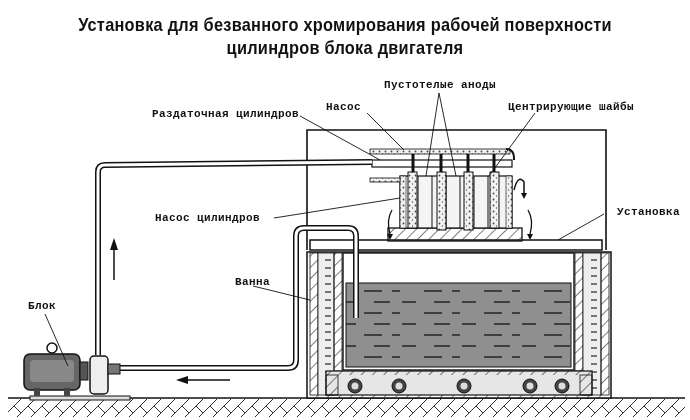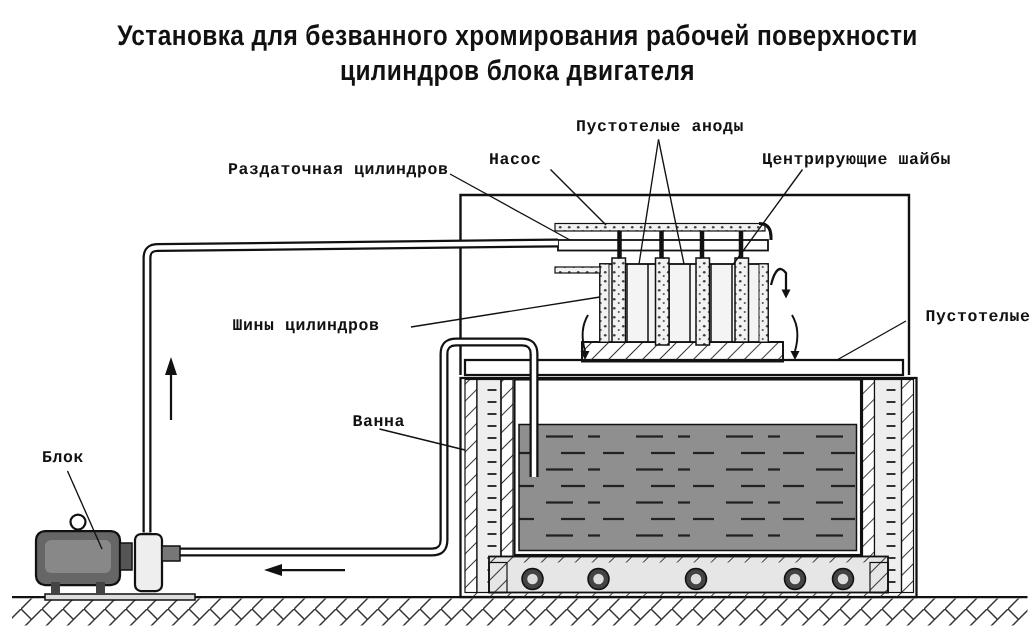--- a/index.html
+++ b/index.html
@@ -176,16 +176,16 @@
     <line x1="253" y1="286" x2="310" y2="300"></line>
     <line x1="45" y1="314" x2="68" y2="366"></line>
     <line x1="604" y1="214" x2="558" y2="240"></line>
   </g>
 </svg>
 
 <div class="lbl" style="left:152px; top:108px;">Раздаточная цилиндров</div>
 <div class="lbl" style="left:326px; top:101px;">Насос</div>
 <div class="lbl" style="left:384px; top:79px;">Пустотелые аноды</div>
 <div class="lbl" style="left:508px; top:101px;">Центрирующие шайбы</div>
-<div class="lbl" style="left:155px; top:212px;">Шины цилиндров</div>
-<div class="lbl" style="left:617px; top:206px;">Пустотелые</div>
+<div class="lbl" style="left:155px; top:212px;">Насос цилиндров</div>
+<div class="lbl" style="left:617px; top:206px;">Установка</div>
 <div class="lbl" style="left:208px; top:276px;margin-left:27px;">Ванна</div>
 <div class="lbl" style="left:28px; top:300px;">Блок</div>
 
 </body></html>

